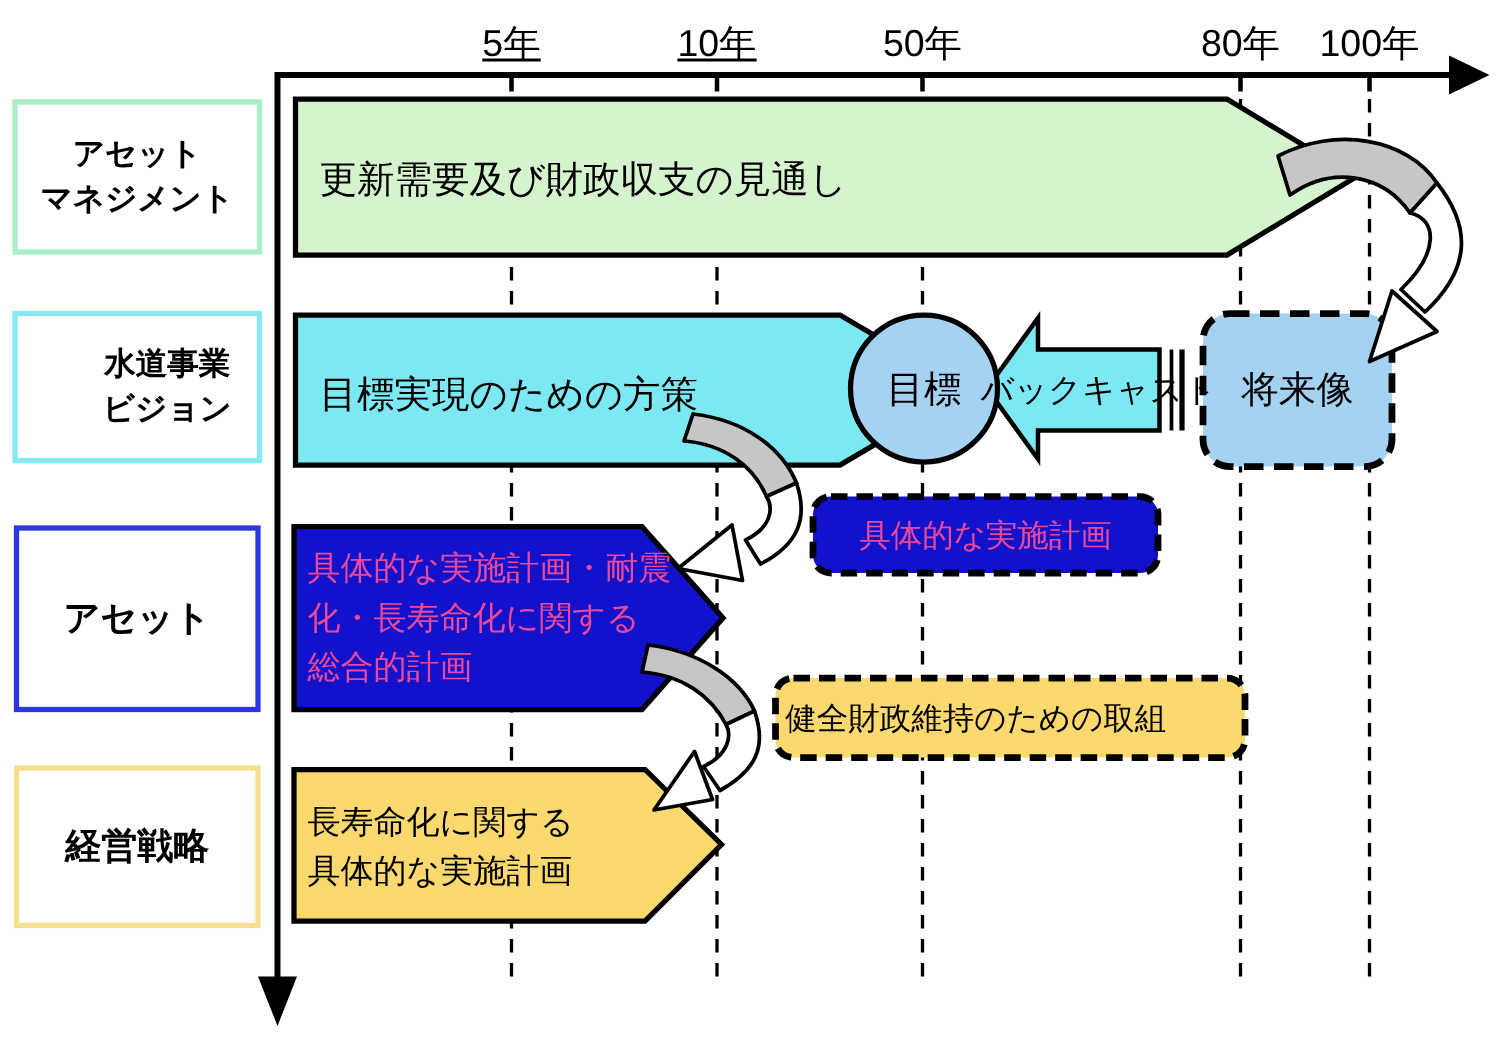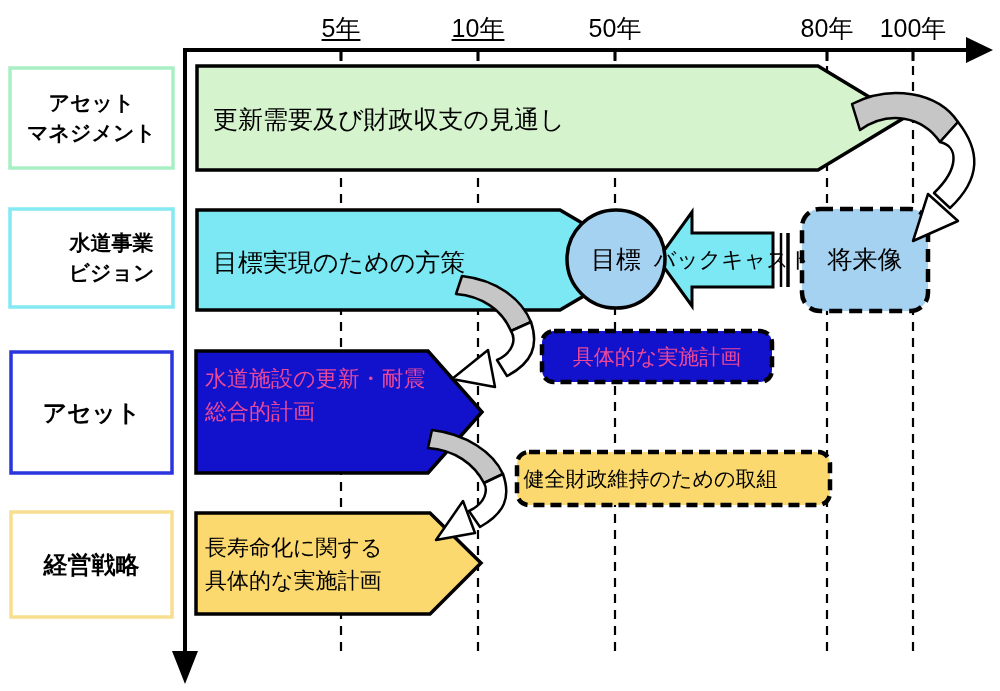--- a/index.html
+++ b/index.html
@@ -112,21 +112,22 @@
 
   <div class="txt arrowtxt" style="left:213px;top:246px;">目標実現のための方策</div>
   <div class="txt arrowtxt center" style="left:566px;top:243px;width:100px;height:32px;">目標</div>
   <div class="txt smalllbl center" style="left:692px;top:225px;width:81px;height:68px;">
     <span class="line">バック</span>
     <span class="line">キャスト</span>
   </div>
   <div class="txt arrowtxt center" style="left:802px;top:243px;width:126px;height:32px;">将来像</div>
 
   <div class="txt multiline white" style="left:205px;top:362px;">
-    <span class="line">水道施設の更新・耐震</span>
+    <span class="line">具体的な実施計画・耐震</span>
+    <span class="line">化・長寿命化に関する</span>
     <span class="line">総合的計画</span>
   </div>
   <div class="txt boxlbl white center" style="left:542px;top:331px;width:230px;height:51px;">具体的な実施計画</div>
 
   <div class="txt multiline" style="left:205px;top:531px;">
     <span class="line">長寿命化に関する</span>
     <span class="line">具体的な実施計画</span>
   </div>
   <div class="txt boxlbl center" style="left:494px;top:452px;width:313px;height:53px;">健全財政維持のための取組</div>
 

